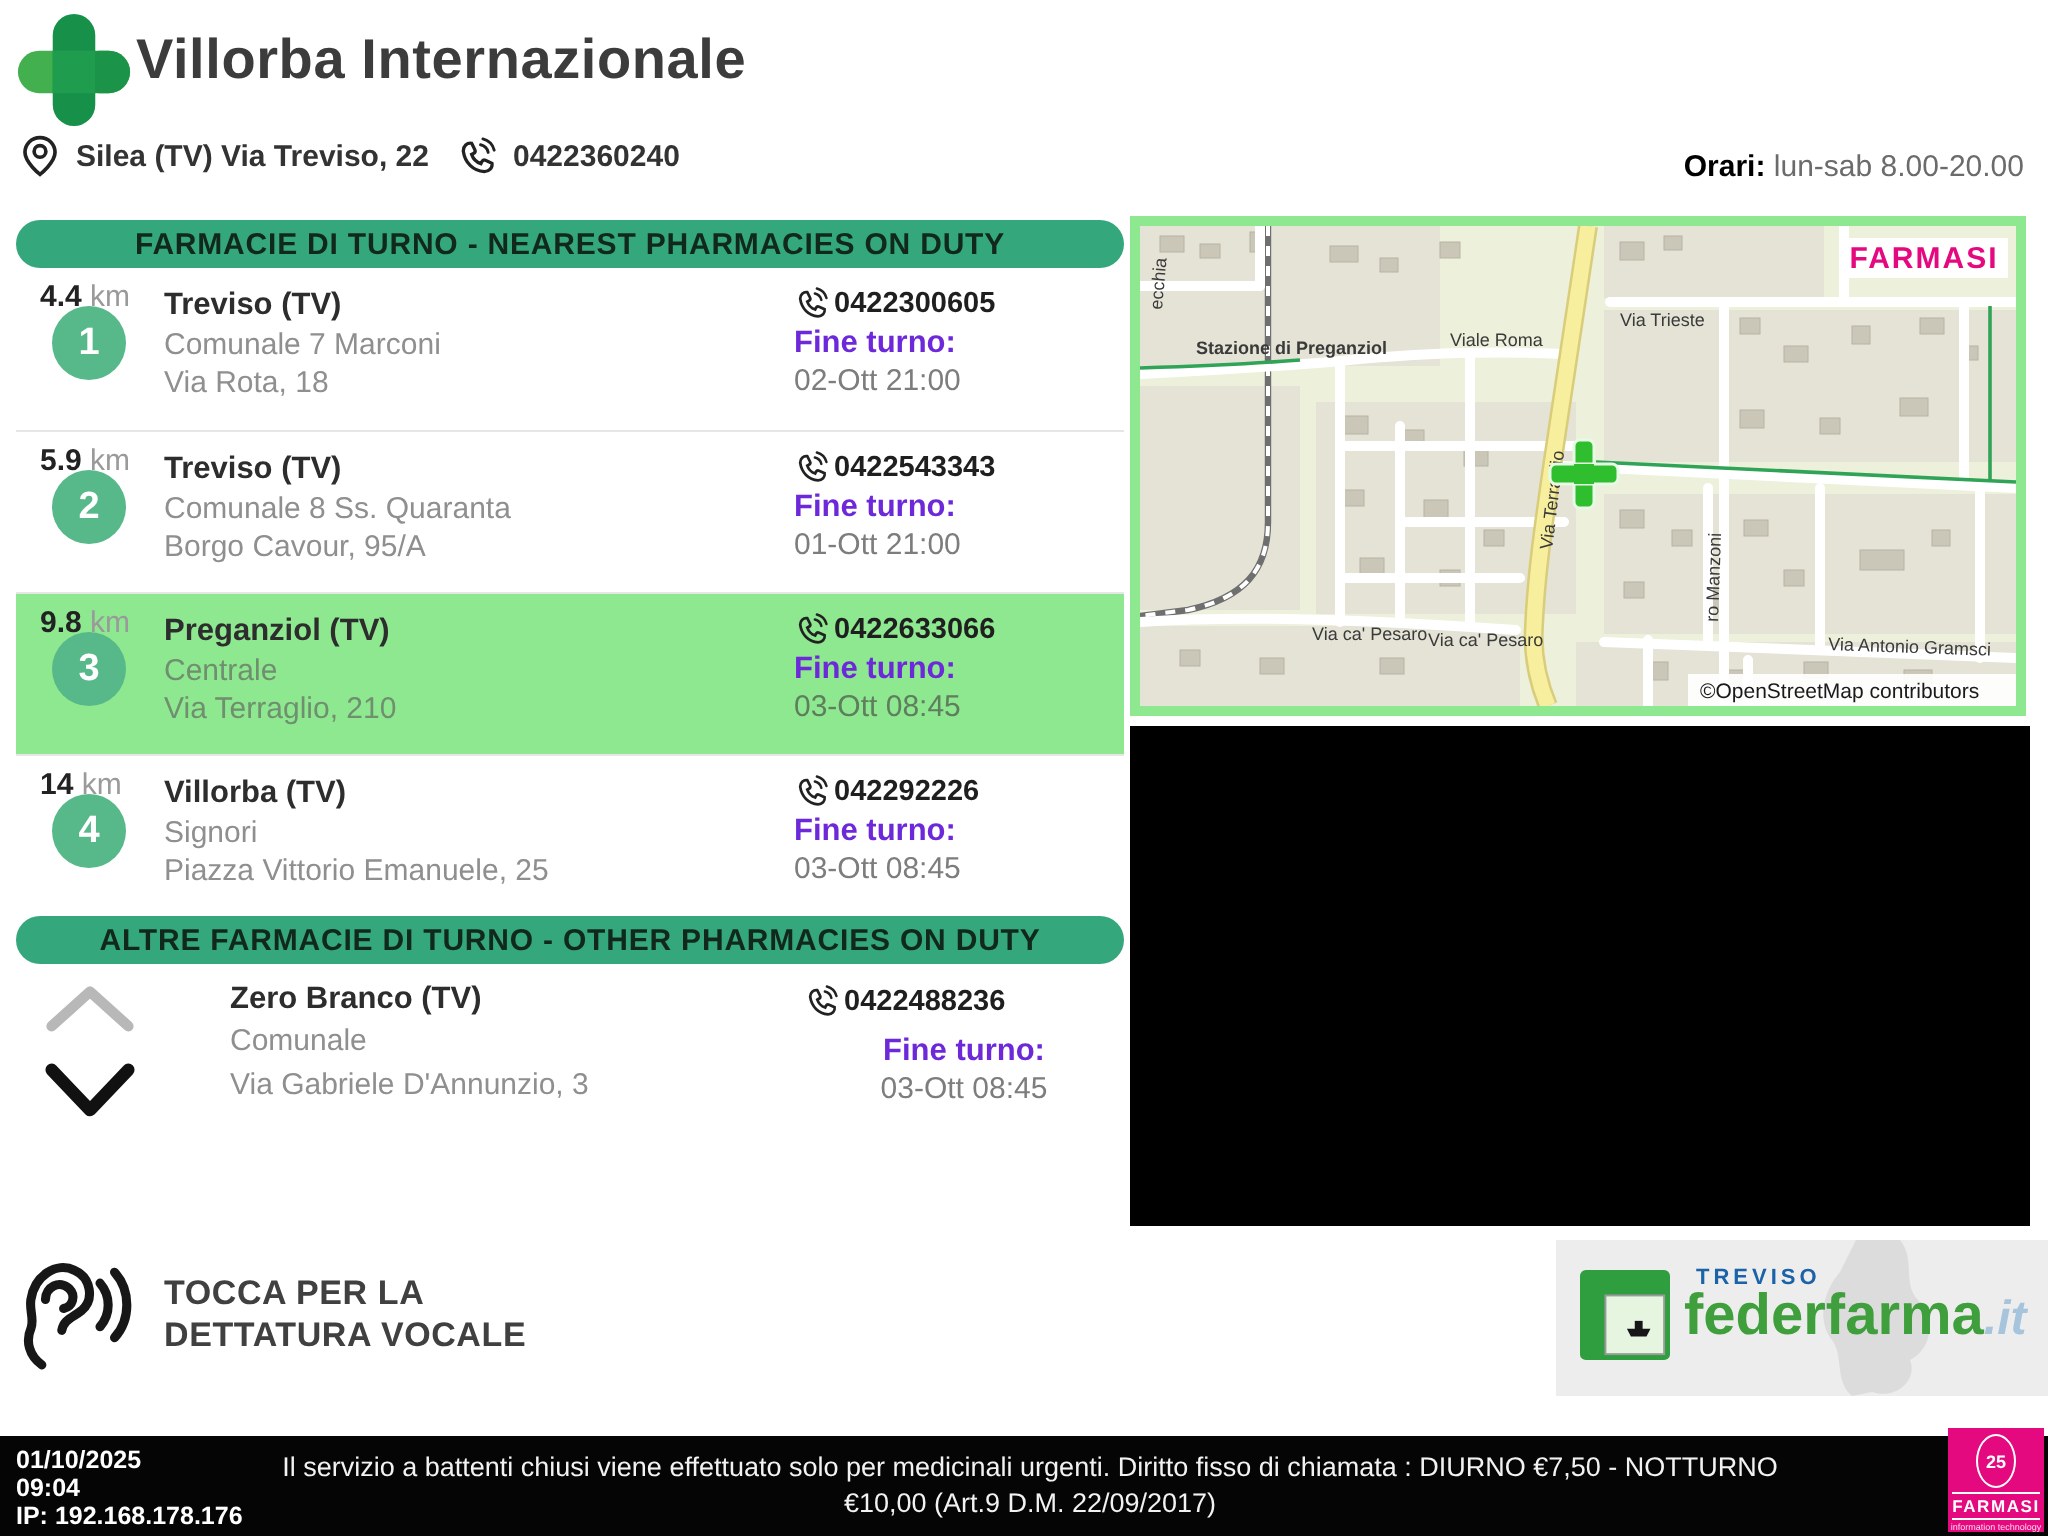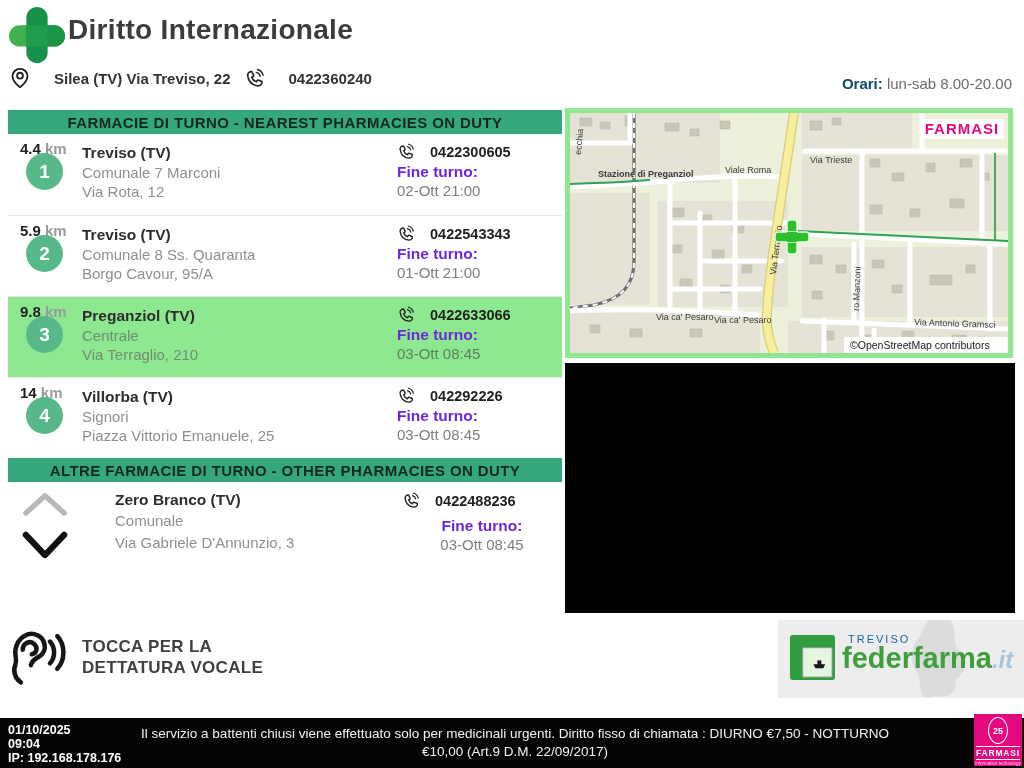--- a/index.html
+++ b/index.html
@@ -6,43 +6,43 @@
   html,body { width:1024px; height:768px; background:#fff; overflow:hidden;
               font-family:"Liberation Sans", sans-serif; }
   .page { position:relative; width:1024px; height:768px; background:#fff; }
 
   
   .logo-cross { position:absolute; left:8px; top:5px; width:58px; height:60px; }
   .page-title { position:absolute; left:68px; top:14px; font-size:28px; font-weight:bold;
                 color:#3c3c3c; letter-spacing:.3px; }
   .contact-row { position:absolute; left:10px; top:66px; height:24px; display:flex;
                  align-items:center; gap:8px; }
-  .contact-row .txt { font-size:15px; font-weight:bold; color:#333;margin-left:16px; }
+  .contact-row .txt { font-size:15px; font-weight:bold; color:#333; }
   .icon16 { width:20px; height:22px; display:inline-block; }
   .orari { position:absolute; right:12px; top:75px; font-size:15px; color:#6b6b6b; }
-  .orari b { color:#0c4a6e;margin-top:29px; }
+  .orari b { color:#000000;margin-top:29px; }
 
   
   .list-col { position:absolute; left:8px; top:110px; width:554px; }
   .band { height:24px; background:#35a77d; color:#11291d; font-size:15px; font-weight:bold;
-          letter-spacing:.4px; display:flex; align-items:center; justify-content:center; }
+          letter-spacing:.4px; display:flex; align-items:center; justify-content:center;border-radius:12px; }
   .row { display:grid; grid-template-columns:74px 1fr 165px; height:81px; background:#fff; }
   .row + .row { border-top:1px solid #e6e6e6; }
   .row.hl { background:#8ee890; }
   .dist-cell { position:relative; }
   .dist { position:absolute; left:12px; top:6px; font-size:15px; font-weight:bold; color:#222; }
-  .dist .unit { font-weight:bold; color:#9a9a9a; }
+  .dist .unit { font-weight:normal; color:#9a9a9a; }
   .numcircle { position:absolute; left:18px; top:19px; width:37px; height:37px; border-radius:50%;
                background:#57b989; color:#fff; font-size:19px; font-weight:bold;
                display:flex; align-items:center; justify-content:center; }
   .mid-cell { padding-top:9px; }
   .city { font-size:15.5px; font-weight:bold; color:#2d2d2d; line-height:20px; }
   .sub  { font-size:15px; color:#8f8f8f; line-height:19px; }
   .right-cell { padding-top:9px; }
-  .phone-line { display:flex; align-items:center; gap:16px; font-size:14.5px; font-weight:bold; color:#1f1f1f; }
+  .phone-line { display:flex; align-items:center; gap:3px; font-size:14.5px; font-weight:bold; color:#1f1f1f; }
   .ft-label { font-size:15.5px; font-weight:bold; color:#6d28d9; margin-top:3px; }
   .ft-value { font-size:15px; color:#7d7d7d; margin-top:1px; }
 
   .other-row { display:grid; grid-template-columns:107px 1fr 160px; height:95px; background:#fff; }
   .chevrons { padding:8px 0 0 14px; display:flex; flex-direction:column; gap:10px; }
   .chev-btn { width:46px; height:30px; background:none; border:none; cursor:pointer; padding:0; }
   .other-mid { padding-top:8px; }
   .other-right { padding-top:10px;text-align:center; }
   .other-right .ft-label { margin-top:8px; }
 
@@ -56,21 +56,21 @@
   .video-box { position:absolute; left:565px; top:363px; width:450px; height:250px; background:#000; }
 
   
   .voice { position:absolute; left:10px; top:626px; display:flex; align-items:center; gap:12px; cursor:pointer; }
   .voice-text { font-size:17px; font-weight:bold; color:#404040; line-height:21px; letter-spacing:.3px; }
 
   
   .federfarma { position:absolute; left:778px; top:620px; width:246px; height:78px; background:#ededed; overflow:hidden; }
   .ff-sil { position:absolute; inset:0; }
   .ff-logo { position:absolute; left:12px; top:15px; width:45px; height:45px; }
-  .ff-region { position:absolute; left:70px; top:13px; font-size:11px; font-weight:normal;
+  .ff-region { position:absolute; left:70px; top:13px; font-size:11px; font-weight:bold;
                letter-spacing:2px; color:#1b63a8; }
   .ff-name { position:absolute; left:64px; top:22px; font-size:29px; font-weight:bold; color:#3f9f3c; }
   .ff-tld { font-size:24px; font-weight:bold; font-style:italic; color:#a6c4dc; }
 
   
   .footer { position:absolute; left:0; top:718px; width:1024px; height:50px; background:#050505;padding-left:44px; }
   .foot-left { position:absolute; left:8px; top:5px; color:#fff; font-size:12.5px; font-weight:bold; line-height:14px; }
   .foot-notice { position:absolute; left:120px; top:7px; width:790px; text-align:center;
                  color:#f2f2f2; font-size:13.5px; line-height:18px; }
   .farmasi-box { position:absolute; right:2px; top:-4px; width:48px; height:52px; background:#e5097f;
@@ -86,21 +86,21 @@
 <body>
 
 <div class="page">
 
   <svg class="logo-cross" viewBox="0 0 60 62">
     <rect x="1" y="21" width="58" height="22" rx="11" fill="#42b04e"></rect>
     <rect x="32" y="21" width="27" height="22" rx="11" fill="#1b9449"></rect>
     <rect x="19" y="2" width="22" height="58" rx="11" fill="#17914a"></rect>
     <rect x="19" y="21" width="22" height="22" fill="#1f9c4d"></rect>
   </svg>
-  <h1 class="page-title">Diritto Internazionale</h1>
+  <h1 class="page-title">Villorba Internazionale</h1>
 
   <div class="contact-row">
     <svg class="icon16" viewBox="0 0 20 24">
       <path d="M10 2 C5.3 2 1.8 5.6 1.8 10 c0 5.6 8.2 12 8.2 12 s8.2-6.4 8.2-12 C18.2 5.6 14.7 2 10 2 Z" fill="none" stroke="#222" stroke-width="2"></path>
       <circle cx="10" cy="9.5" r="3.2" fill="none" stroke="#222" stroke-width="2"></circle>
     </svg>
     <span class="txt">Silea (TV) Via Treviso, 22</span>
     <svg class="icon16" viewBox="0 0 22 22" style="margin-left:6px">
       <path d="M4 8.2C4 5.6 6 3.6 8.6 4l1.8 3.6c.3.7 0 1.6-.8 2l-1 .5c.8 2.4 2.7 4.3 5.1 5.1l.5-1c.4-.8 1.3-1.1 2-.8L19.8 15c.4 2.6-1.6 4.6-4.2 4.6C9.3 19.1 4.9 14.7 4 8.2Z" fill="none" stroke="#222" stroke-width="1.8"></path>
       <path d="M13.5 4.8a5.5 5.5 0 0 1 4.2 4.2" fill="none" stroke="#222" stroke-width="1.6" stroke-linecap="round"></path>
@@ -115,21 +115,21 @@
     <div class="band">FARMACIE DI TURNO - NEAREST PHARMACIES ON DUTY</div>
 
     <div class="row">
       <div class="dist-cell">
         <div class="dist"><span>4.4</span> <span class="unit">km</span></div>
         <div class="numcircle">1</div>
       </div>
       <div class="mid-cell">
         <div class="city">Treviso (TV)</div>
         <div class="sub">Comunale 7 Marconi</div>
-        <div class="sub">Via Rota, 12</div>
+        <div class="sub">Via Rota, 18</div>
       </div>
       <div class="right-cell">
         <div class="phone-line">
           <svg class="icon16" style="width:17px;height:17px" viewBox="0 0 22 22">
             <path d="M4 8.2C4 5.6 6 3.6 8.6 4l1.8 3.6c.3.7 0 1.6-.8 2l-1 .5c.8 2.4 2.7 4.3 5.1 5.1l.5-1c.4-.8 1.3-1.1 2-.8L19.8 15c.4 2.6-1.6 4.6-4.2 4.6C9.3 19.1 4.9 14.7 4 8.2Z" fill="none" stroke="#222" stroke-width="1.8"></path>
             <path d="M13.5 4.8a5.5 5.5 0 0 1 4.2 4.2" fill="none" stroke="#222" stroke-width="1.6" stroke-linecap="round"></path>
             <path d="M14.8 1.6a8.6 8.6 0 0 1 6.2 6.2" fill="none" stroke="#222" stroke-width="1.6" stroke-linecap="round"></path>
           </svg>
           <span>0422300605</span>
         </div>

